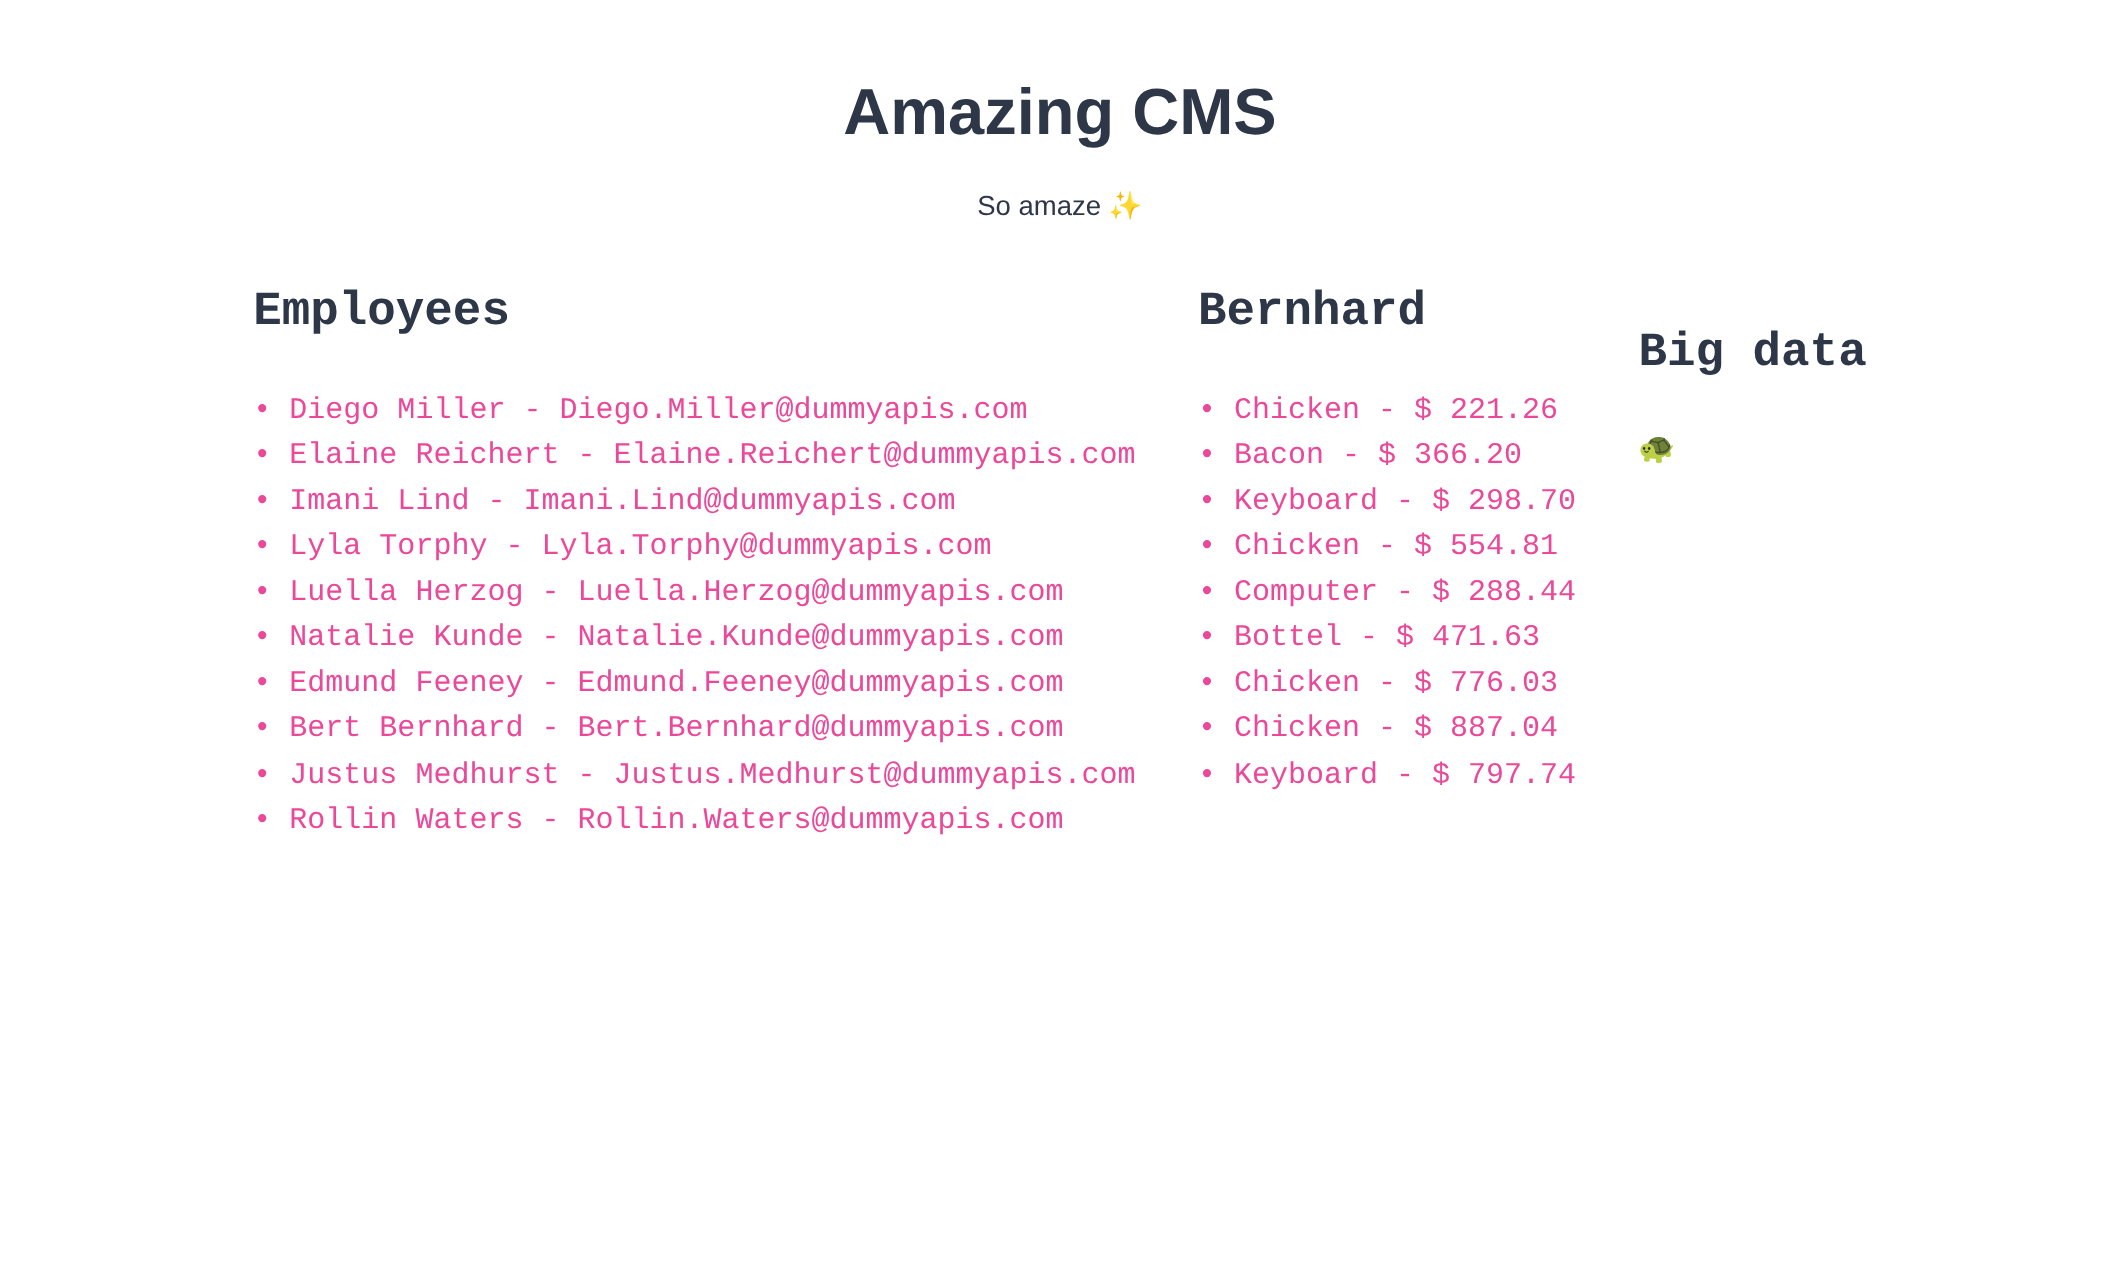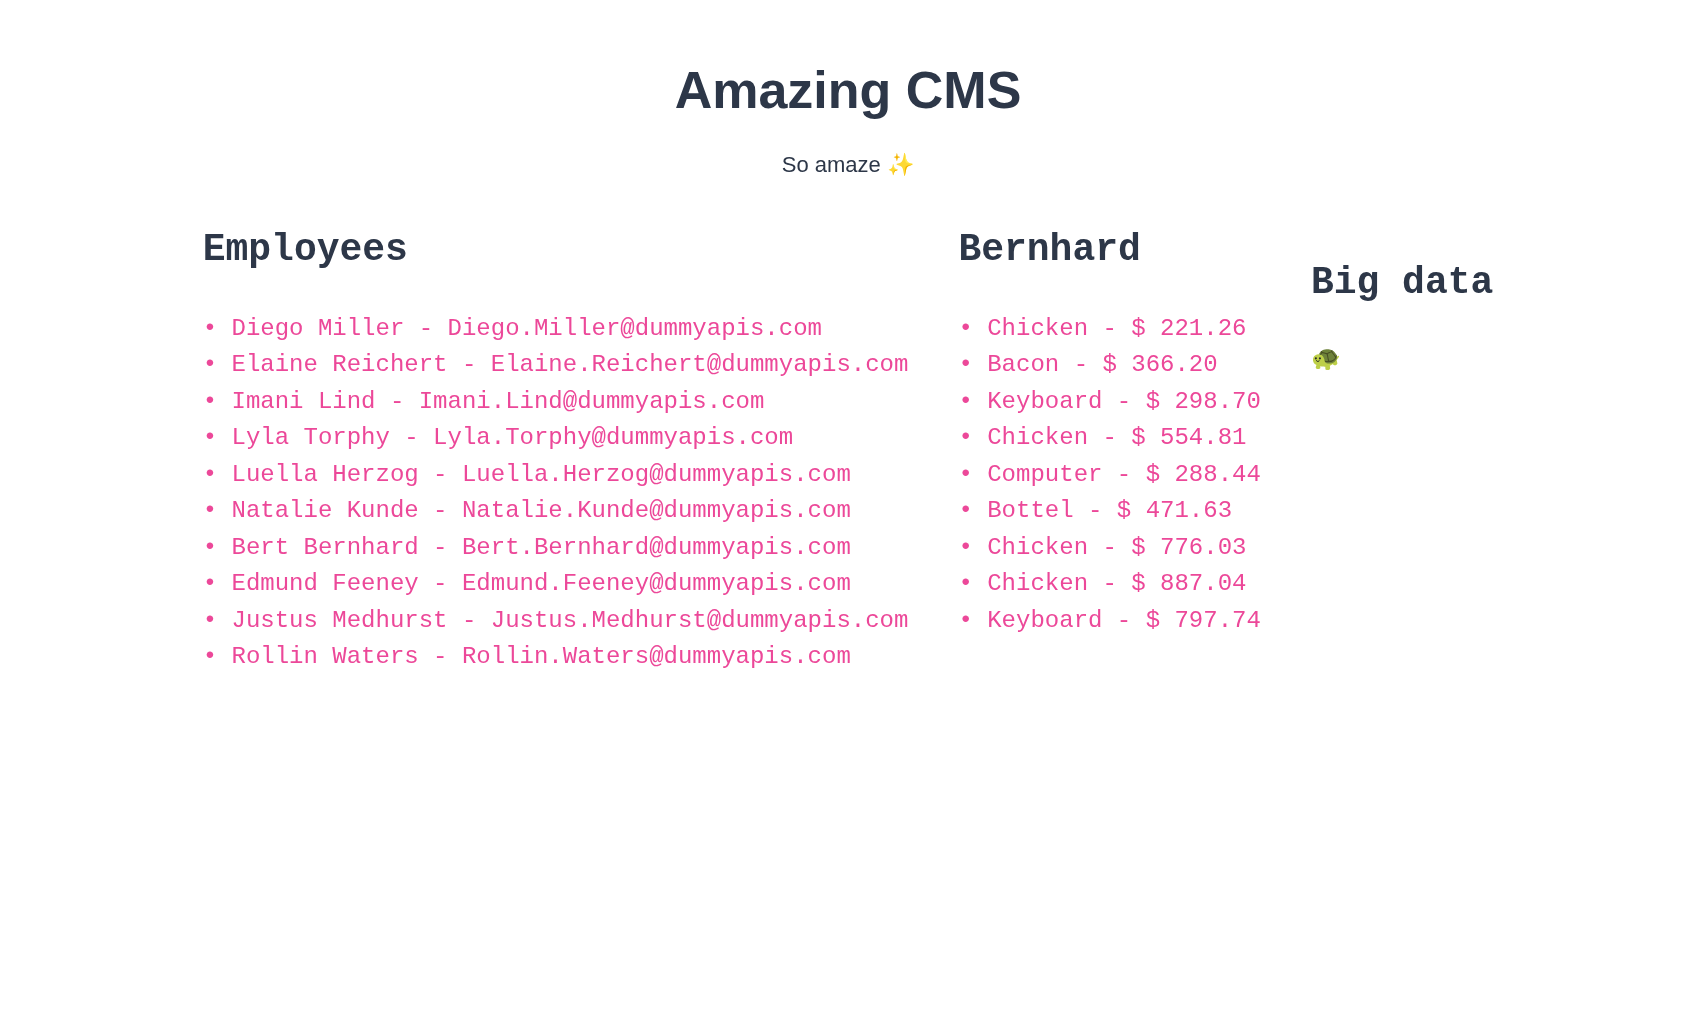--- a/index.html
+++ b/index.html
@@ -83,22 +83,22 @@
 
     <div class="col col-employees">
       <h2>Employees</h2>
       <ul>
         <li>Diego Miller - Diego.Miller@dummyapis.com</li>
         <li>Elaine Reichert - Elaine.Reichert@dummyapis.com</li>
         <li>Imani Lind - Imani.Lind@dummyapis.com</li>
         <li>Lyla Torphy - Lyla.Torphy@dummyapis.com</li>
         <li>Luella Herzog - Luella.Herzog@dummyapis.com</li>
         <li>Natalie Kunde - Natalie.Kunde@dummyapis.com</li>
+        <li>Edmund Feeney - Edmund.Feeney@dummyapis.com</li>
         <li>Bert Bernhard - Bert.Bernhard@dummyapis.com</li>
-        <li>Edmund Feeney - Edmund.Feeney@dummyapis.com</li>
         <li>Justus Medhurst - Justus.Medhurst@dummyapis.com</li>
         <li>Rollin Waters - Rollin.Waters@dummyapis.com</li>
       </ul>
     </div>
 
     <div class="col col-products">
       <h2>Bernhard</h2>
       <ul>
         <li>Chicken - $ 221.26</li>
         <li>Bacon - $ 366.20</li>

